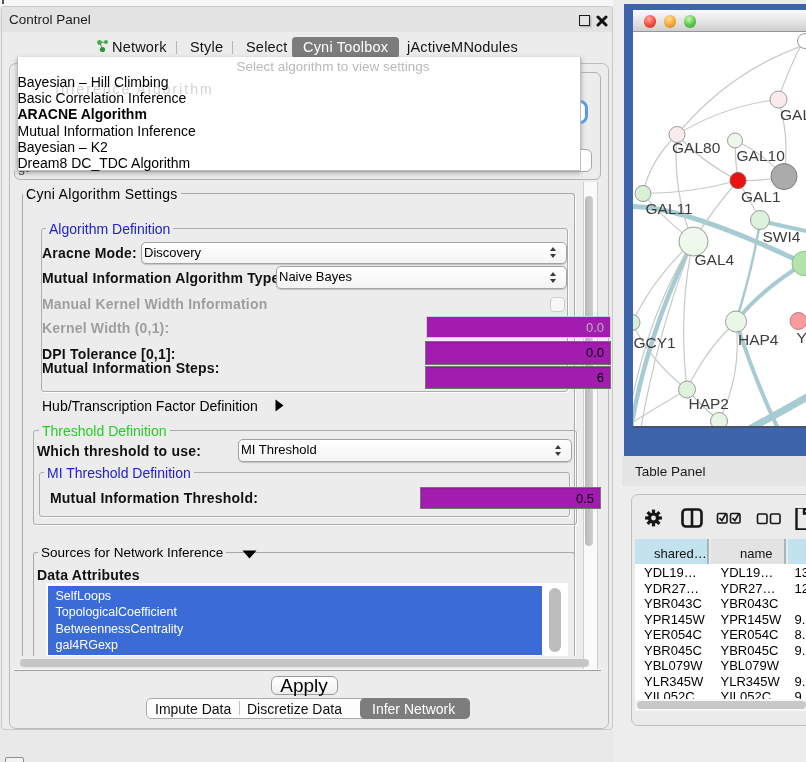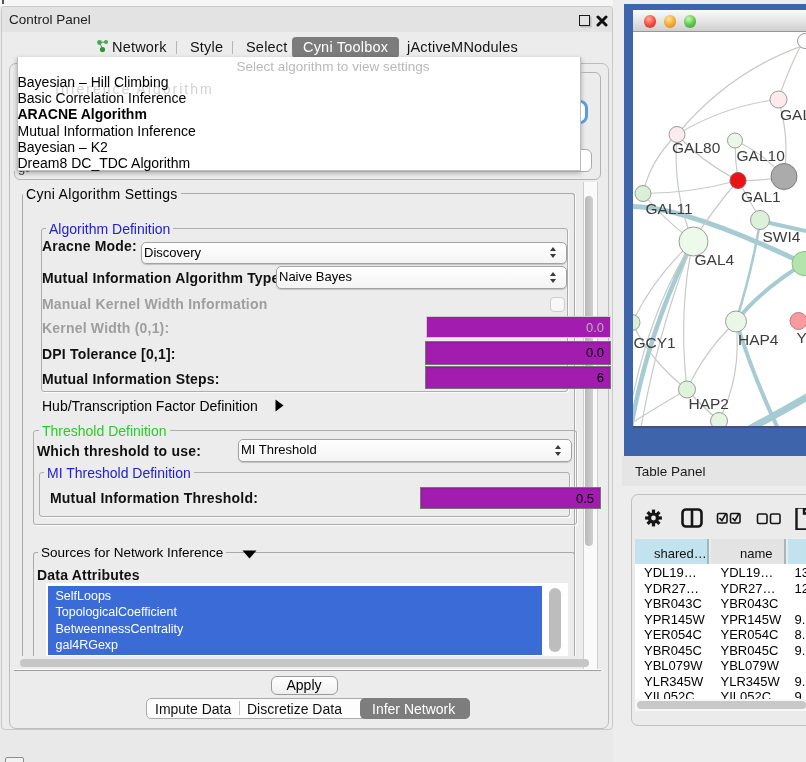--- a/index.html
+++ b/index.html
@@ -61,21 +61,21 @@
 
   <div class="abs" style="left:583px;top:182px;width:15px;height:489px;background:#fafafa;border:1px solid #cfcfcf;border-top:none;box-sizing:border-box;"></div>
   <div class="abs" style="left:584.5px;top:196px;width:8px;height:350px;background:linear-gradient(90deg,#b9b9b9,#cfcfcf);border-radius:4px;"></div>
 
   <div class="abs" style="left:22px;top:193px;width:553px;height:463px;border:1px solid #a9a9a9;border-bottom:none;border-radius:3px 3px 0 0;box-shadow:1px 0 0 rgba(255,255,255,.8);box-sizing:border-box;"></div>
   <div class="sect" style="left:23px;top:186px;background:#ececec;padding:0 3px;letter-spacing:0.3px;">Cyni Algorithm Settings</div>
 
   <div class="fs" style="left:41px;top:228px;width:525px;height:162px;"></div>
   <div class="abs" style="left:46px;top:221px;background:#ececec;padding:0 3px;font-size:14px;color:#2121cf;">Algorithm Definition</div>
 
-  <div class="lbl" style="left:42px;top:238px;">Aracne Mode:</div>
+  <div class="lbl" style="left:42px;top:245px;">Aracne Mode:</div>
   <div class="combo" style="left:141px;top:241.5px;width:424px;height:20.5px;">
       <span class="t">Discovery</span>
       <span class="spin"></span>
     </div>
 
   <div class="lbl" style="left:42px;top:270px;">Mutual Information Algorithm Type:</div>
   <div class="combo" style="left:276px;top:266px;width:289px;height:20.5px;">
       <span class="t">Naive Bayes</span>
       <span class="spin"></span>
     </div>
@@ -86,21 +86,21 @@
   <div class="glbl" style="left:42px;top:320px;">Kernel Width (0,1):</div>
   <div class="tf" style="left:426px;top:315.5px;width:143px;height:20.5px;border-color:#cdcdcd;box-shadow:none;">
       <span style="color:#b5b5b5;">0.0</span>
     </div>
 
   <div class="lbl" style="left:42px;top:346px;">DPI Tolerance [0,1]:</div>
   <div class="tf" style="left:425px;top:341px;width:144px;height:21.5px;">
       <span>0.0</span>
     </div>
 
-  <div class="lbl" style="left:42px;top:371px;">Mutual Information Steps:</div>
+  <div class="lbl" style="left:42px;top:360px;">Mutual Information Steps:</div>
   <div class="tf" style="left:425px;top:365.5px;width:144px;height:21.5px;">
       <span>6</span>
     </div>
 
   <div class="sect" style="left:42px;top:398px;">Hub/Transcription Factor Definition</div>
   <svg class="abs" style="left:274px;top:399px;" width="11" height="13" viewBox="0 0 11 13">
       <path d="M1.5 0.5 L9.5 6.5 L1.5 12.5 Z" fill="#000"></path>
     </svg>
 
   <div class="fs" style="left:33px;top:430px;width:542px;height:93px;"></div>
@@ -150,21 +150,21 @@
 </div>
 <div class="abs" style="left:14px;top:170.5px;width:578px;height:13px;overflow:hidden;">
   <div class="abs" style="left:4px;top:-11px;font-size:13px;color:#3c3c3c;">galFiltered.sif</div>
   <div class="abs" style="left:186px;top:-11px;font-size:13px;color:#3c3c3c;">default node</div>
   <div class="abs" style="left:11px;top:-21.5px;width:567px;height:23px;border:1px solid #a9a9a9;border-radius:6px;background:#fff;box-sizing:border-box;"></div>
   <div class="abs" style="left:0px;top:-98.5px;width:587px;height:108px;border:1px solid #b3b3b3;border-radius:6px;box-sizing:border-box;"></div>
 </div>
 
 <div id="leftbottom">
 
-  <div class="abs" style="left:270.5px;top:676px;width:67px;height:19px;background:linear-gradient(#ffffff,#f7f7f7 60%,#ededed);border:1px solid #9b9b9b;border-radius:6px;box-sizing:border-box;text-align:center;font-size:14px;color:#000;line-height:17px;">Apply</div>
+  <div class="abs" style="left:270.5px;top:676px;width:67px;height:19px;background:linear-gradient(#ffffff,#f7f7f7 60%,#ededed);border:1px solid #9b9b9b;border-radius:6px;box-sizing:border-box;text-align:center;font-size:19px;color:#000;line-height:17px;">Apply</div>
 
   <div class="abs" style="left:145.5px;top:698px;width:324px;height:20.5px;background:#fdfdfd;border:1px solid #ababab;border-radius:5px;box-sizing:border-box;"></div>
   <div class="abs" style="left:238.5px;top:701px;width:1px;height:14px;background:#c2c2c2;"></div>
   <div class="abs" style="left:359.5px;top:698px;width:110.5px;height:20.5px;background:#7d7d7d;border-radius:5px;"></div>
   <div class="abs" style="left:155px;top:701px;font-size:14px;color:#111;">Impute Data</div>
   <div class="abs" style="left:247px;top:701px;font-size:14px;color:#111;">Discretize Data</div>
   <div class="abs" style="left:372px;top:701px;font-size:14px;color:#fff;">Infer Network</div>
 
   <div class="abs" style="left:5px;top:757px;width:19px;height:10px;background:#f2f2f2;border:1.5px solid #8d8d8d;border-radius:2px;box-sizing:border-box;"></div>
 </div>

